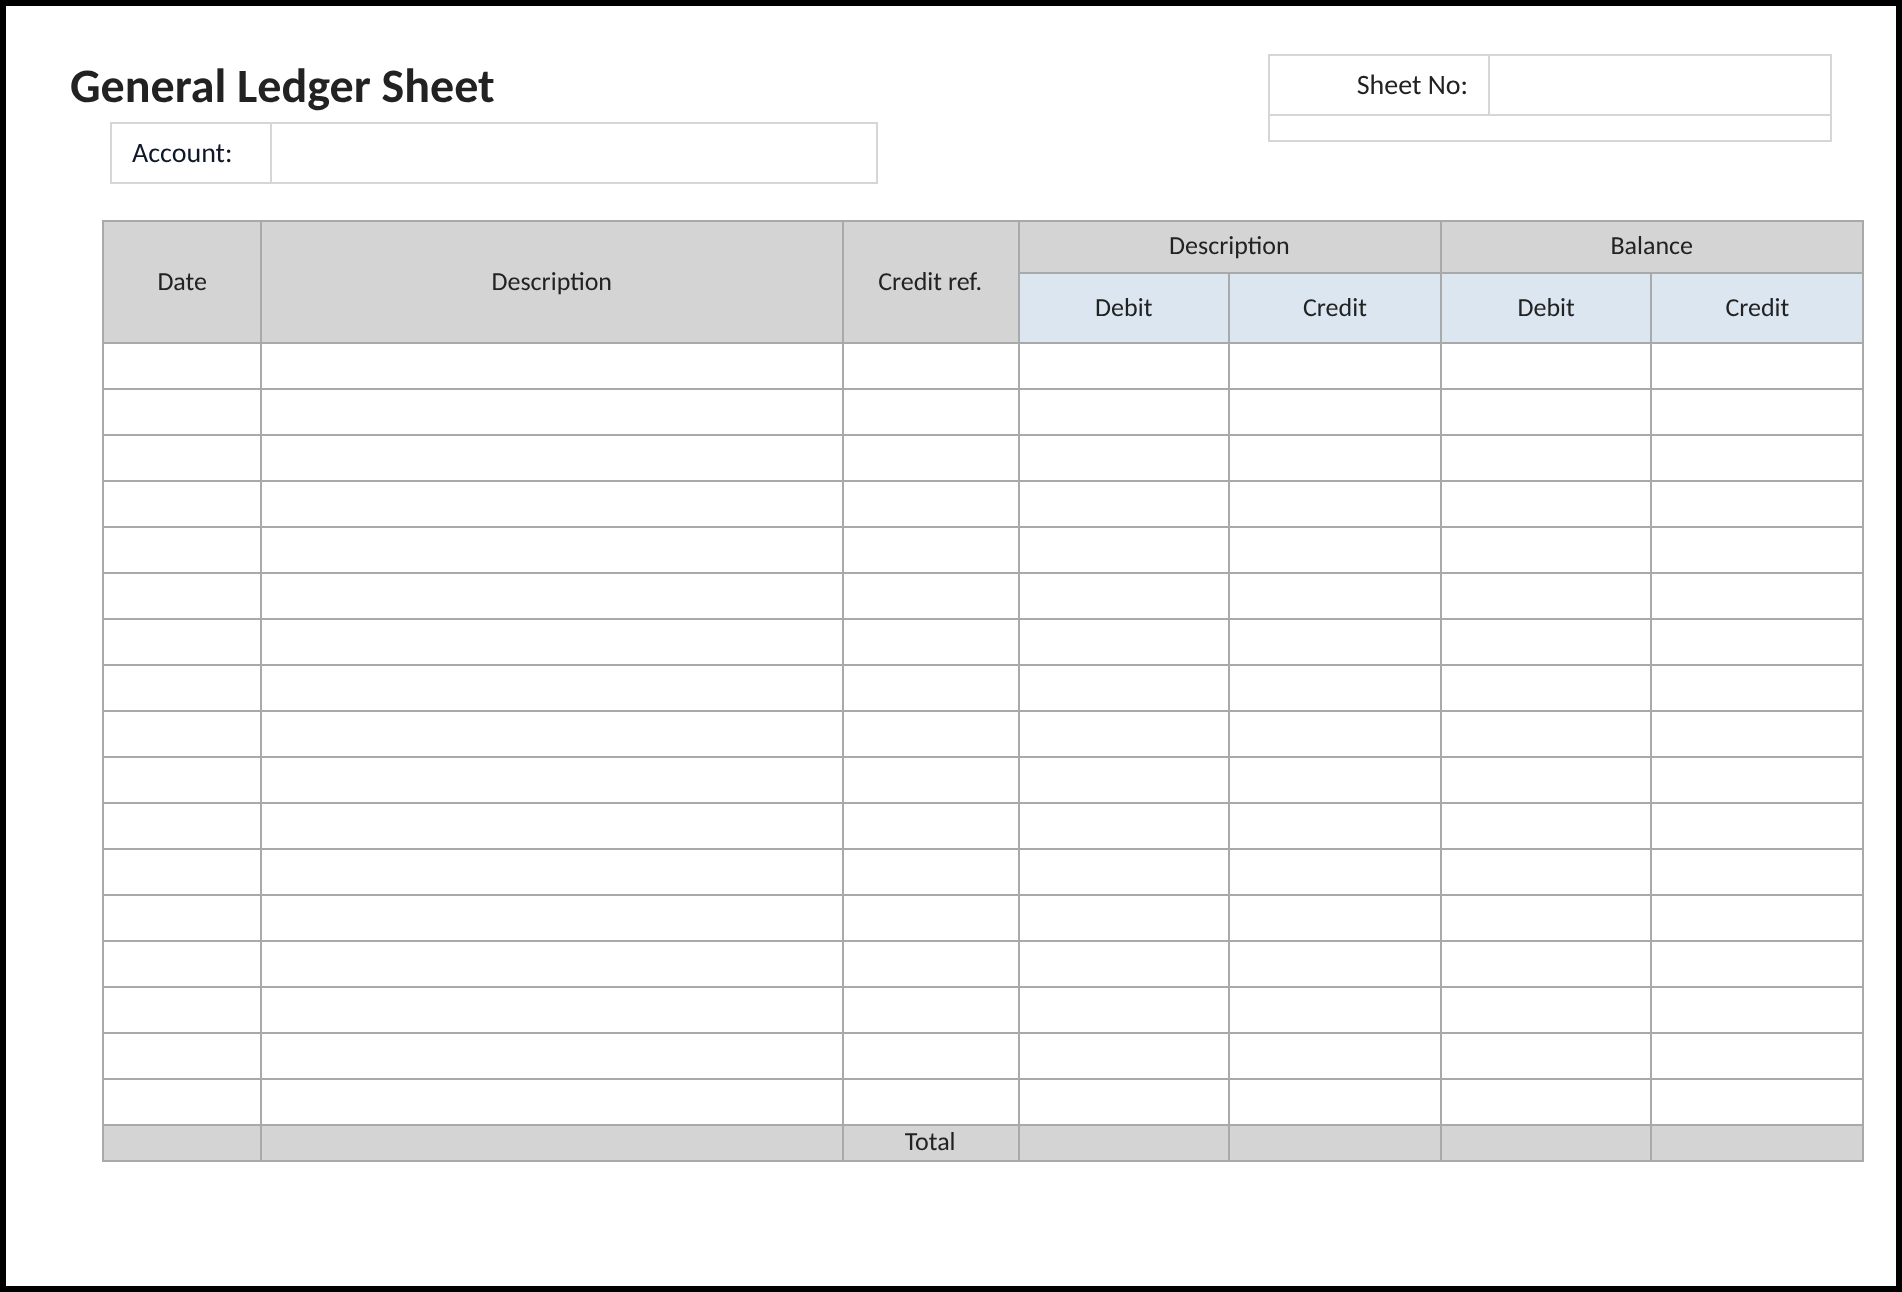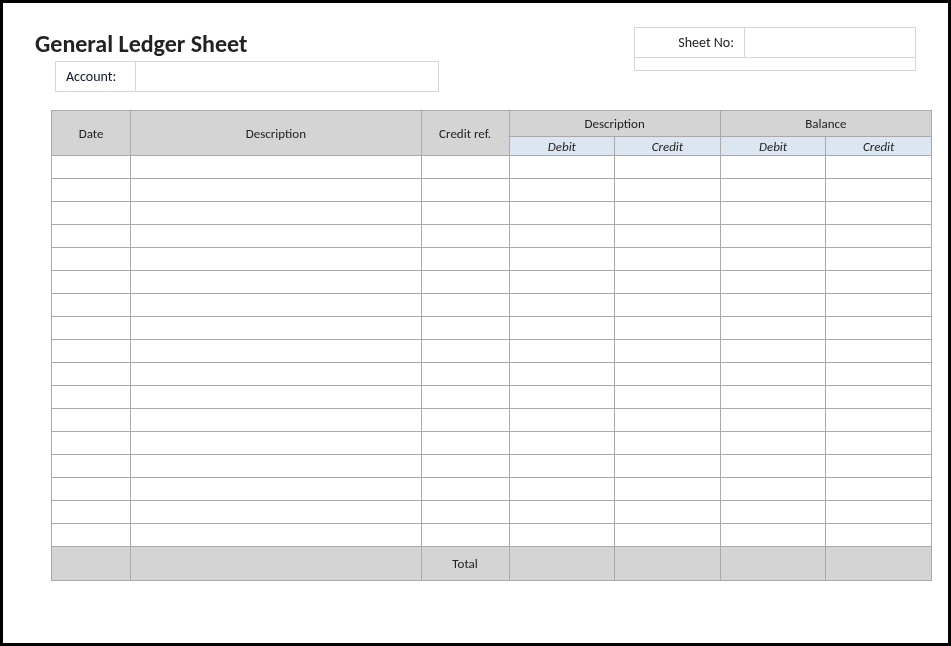--- a/index.html
+++ b/index.html
@@ -96,29 +96,28 @@
     color: #222;
   }
   table.ledger thead th {
     background: #d4d4d4;
     font-weight: 400;
     height: 26px;
   }
   table.ledger tr.subhead th {
     background: #dce6f1;
     font-weight: 400;
-    height: 19px;
-    font-style: italic;
+    height: 35px;
   }
   table.ledger tbody td {
     background: #fff;
   }
   table.ledger tfoot td {
     background: #d4d4d4;
-    height: 34px;
+    height: 18px;
   }
   .col-date    { width: 9%; }
   .col-desc    { width: 33%; }
   .col-jref    { width: 10%; }
   .col-amt     { width: 12%; }
 </style>
 </head>
 <body>
 
 <div class="page">

